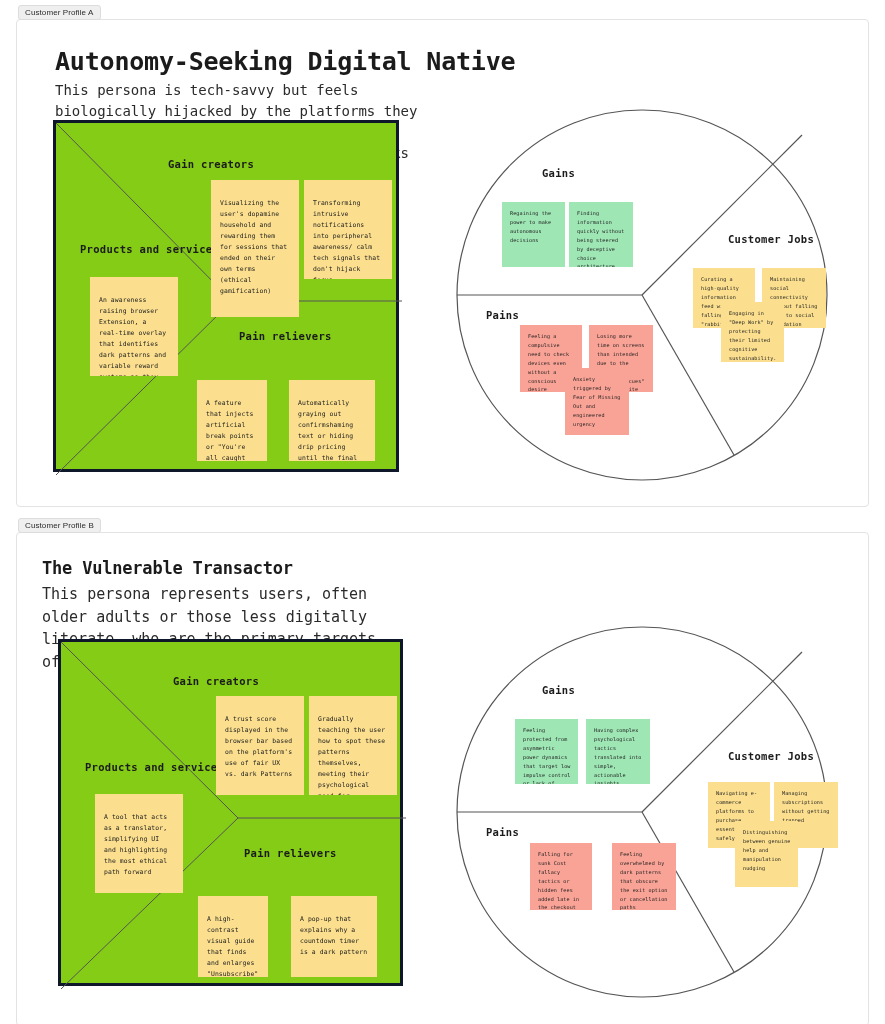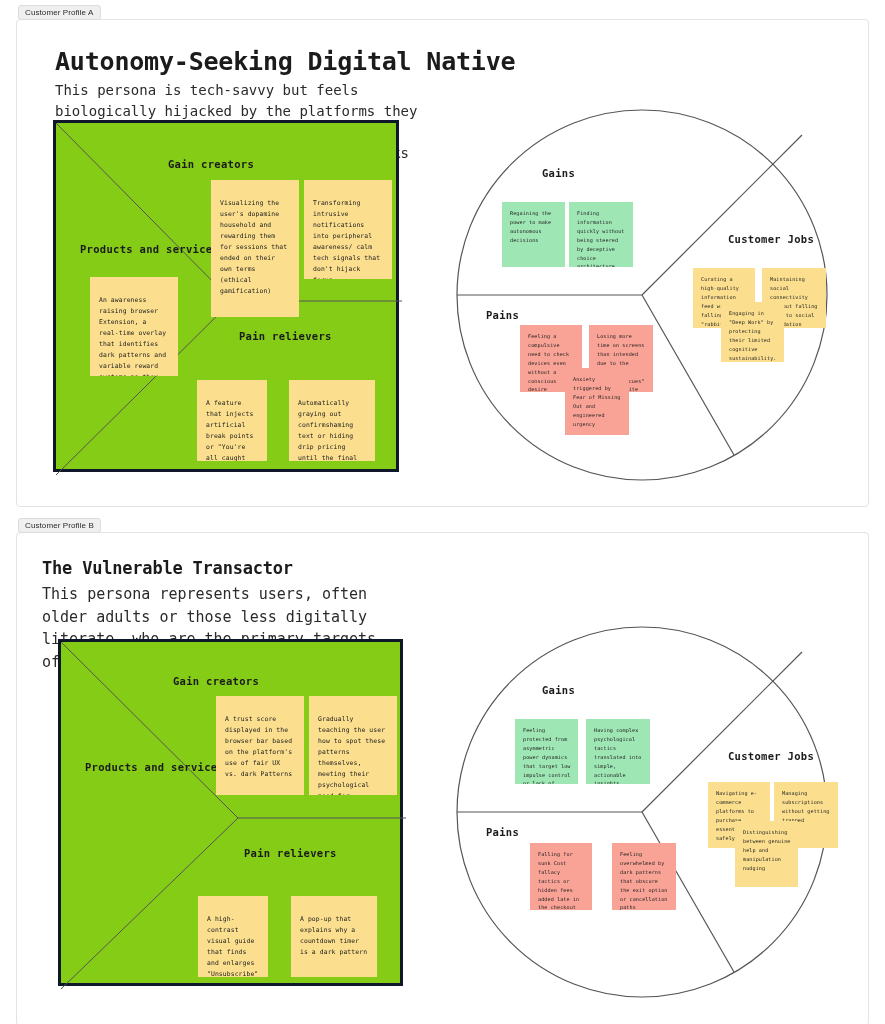--- a/index.html
+++ b/index.html
@@ -169,20 +169,21 @@
         <line x1="177" y1="176" x2="345" y2="176" stroke="#555" stroke-width="1"></line>
       </svg>
 
       <div class="sec-label" style="left:112px; top:33px;">Gain creators</div>
       <div class="sec-label" style="left:24px; top:119px;">Products and services</div>
       <div class="sec-label" style="left:183px; top:205px;">Pain relievers</div>
 
       <div class="note big yellow" style="left:155px; top:54px; width:88px; height:99px;">A trust score displayed in the browser bar based on the platform's use of fair UX vs. dark Patterns</div>
       <div class="note big yellow" style="left:248px; top:54px; width:88px; height:99px;">Gradually teaching the user how to spot these patterns themselves, meeting their psychological need for competence</div>
 
+      <div class="note big yellow" style="left:34px; top:152px; width:88px; height:99px;">A tool that acts as a translator, simplifying UI and highlighting the most ethical path forward</div>
 
       <div class="note big yellow" style="left:137px; top:254px; width:70px; height:81px;">A high-contrast visual guide that finds and enlarges "Unsubscribe" or "Opt-out" buttons hidden by deceptive design</div>
       <div class="note big yellow" style="left:230px; top:254px; width:86px; height:81px;">A pop-up that explains why a countdown timer is a dark pattern</div>
     </div>
 
     <div class="circle-wrap" style="left:425px; top:76px; width:420px; height:420px;">
       <svg width="420" height="420">
         <circle cx="200" cy="203" r="185" fill="none" stroke="#555" stroke-width="1.2"></circle>
         <line x1="15" y1="203" x2="200" y2="203" stroke="#555" stroke-width="1.2"></line>
         <line x1="200" y1="203" x2="360" y2="43" stroke="#555" stroke-width="1.2"></line>

